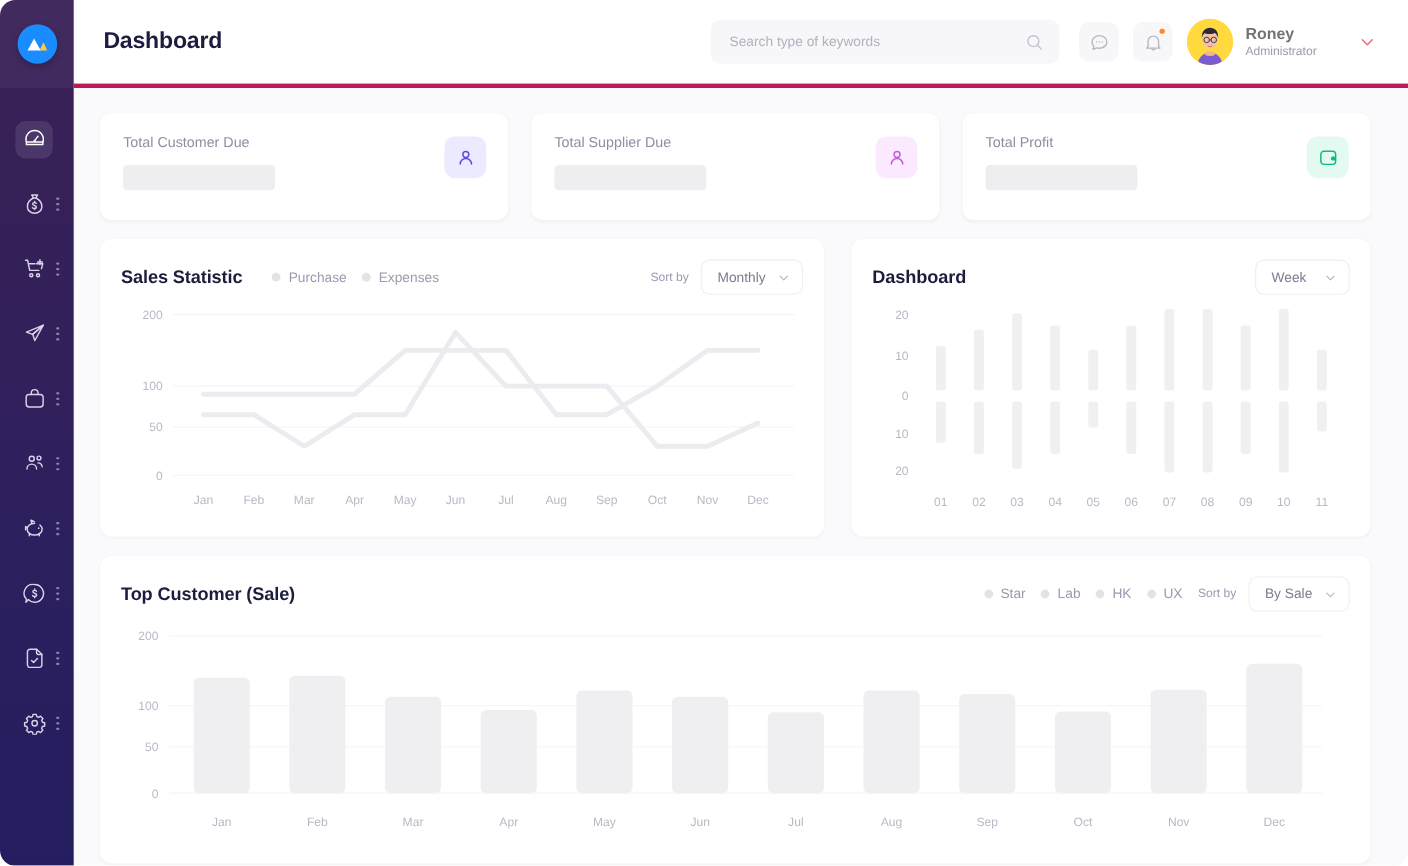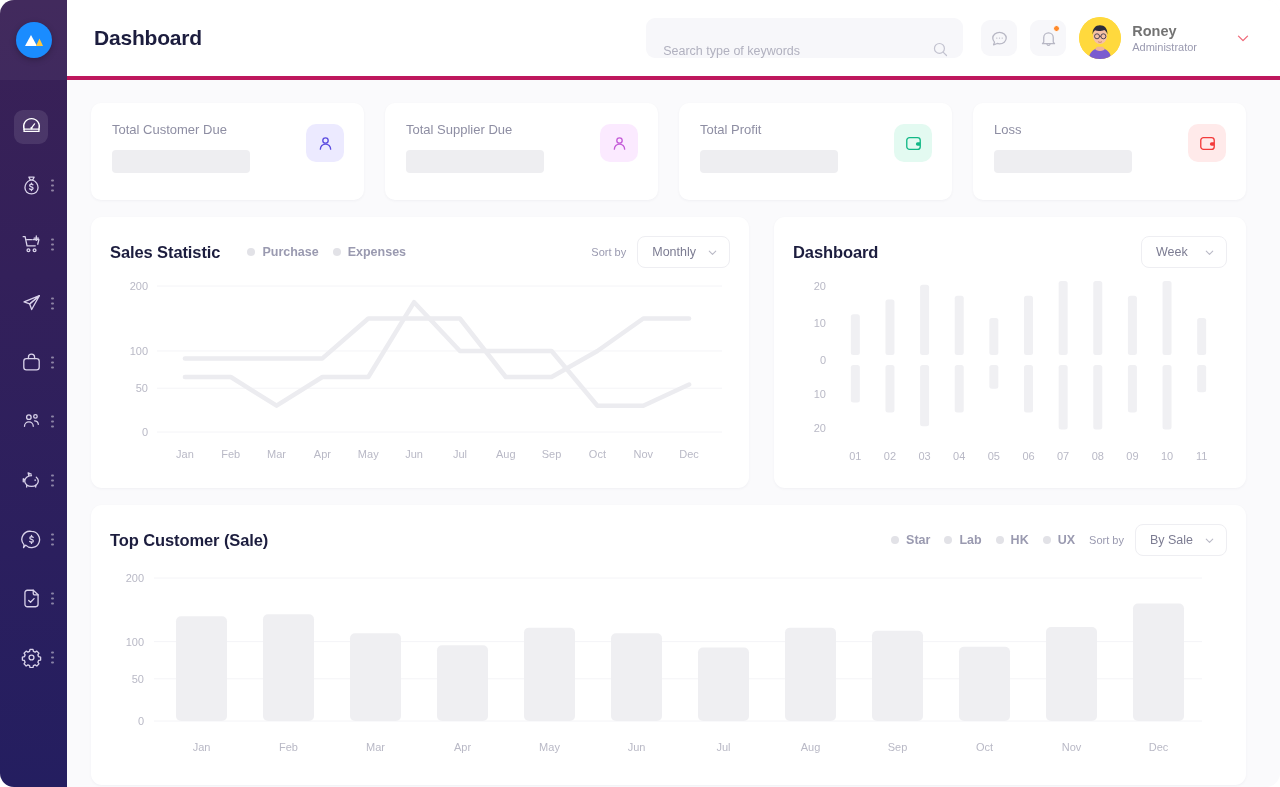--- a/index.html
+++ b/index.html
@@ -94,21 +94,21 @@
   }
   .page-title {
     font-size: 21px; font-weight: 700; color: #1c1d3e;
     letter-spacing: -0.2px;
   }
   .topbar-spacer { flex: 1; }
   .search-wrap {
     width: 317px; height: 40px;
     background: #f7f7fa;
     border-radius: 9px;
-    display: flex; align-items: flex-end;
+    display: flex; align-items: center;
     padding: 0 14px 0 17px;
     margin-right: 18px;
   }
   .search-input {
     flex: 1; border: none; background: transparent; outline: none;
     font-size: 12.5px; color: #8a8a9e;
     font-family: "Liberation Sans", sans-serif;
   }
   .search-input::placeholder { color: #b1b1bf; }
   .icon-btn {
@@ -180,21 +180,21 @@
     background: #ffffff;
     border-radius: 11px;
     box-shadow: 0 1px 3px rgba(30,30,60,0.045);
   }
   .card-sales { width: 658px; height: 271px; padding: 19px 0 0 19px; }
   .card-purchases { flex: 1; height: 271px; padding: 19px 0 0 19px; }
   .card-top { margin-top: 0; height: 280px; padding: 19px 0 0 19px; }
 
   .card-head { display: flex; align-items: center; padding-right: 19px; }
   .card-title { font-size: 16.5px; font-weight: 700; color: #1c1d3e; letter-spacing: -0.1px; }
-  .legend { display: flex; align-items: center; gap: 14px; margin-left: 27px; font-weight: bold; }
+  .legend { display: flex; align-items: center; gap: 14px; margin-left: 27px; }
   .legend-item { display: flex; align-items: center; gap: 7px; }
   .legend-dot { width: 8px; height: 8px; border-radius: 50%; background: #e2e2e7; }
   .legend-label { font-size: 12.5px; color: #9a9ab0; }
   .head-spacer { flex: 1; }
   .sort-label { font-size: 11px; color: #9a9ab0; margin-right: 11px; }
   .select {
     height: 32px; min-width: 86px;
     border: 1px solid #eeeef2; border-radius: 8px;
     display: flex; align-items: center; justify-content: space-between;
     padding: 0 10px 0 14px;
@@ -475,32 +475,20 @@
             <div class="stat-skel"></div>
           </div>
           <div class="stat-icon" style="background:#e3faf1;color:#12b886">
             <svg width="19" height="19" viewBox="0 0 24 24" fill="none" stroke="currentColor" stroke-width="1.7" stroke-linejoin="round">
               <rect x="3.5" y="4.5" width="17" height="15" rx="3.5"></rect>
               <path d="M20.5 10.5h-3.3a2.2 2.2 0 0 0 0 4.4h3.3" fill="currentColor" stroke="none"></path>
             </svg>
           </div>
         </div>
 
-        <div class="stat-card">
-          <div>
-            <div class="stat-label">Loss</div>
-            <div class="stat-skel"></div>
-          </div>
-          <div class="stat-icon" style="background:#ffeaea;color:#f33b3b">
-            <svg width="19" height="19" viewBox="0 0 24 24" fill="none" stroke="currentColor" stroke-width="1.7" stroke-linejoin="round">
-              <rect x="3.5" y="4.5" width="17" height="15" rx="3.5"></rect>
-              <path d="M20.5 10.5h-3.3a2.2 2.2 0 0 0 0 4.4h3.3" fill="currentColor" stroke="none"></path>
-            </svg>
-          </div>
-        </div>
       </div>
 
       <div class="charts-row">
 
         <section class="card card-sales">
           <div class="card-head">
             <div class="card-title">Sales Statistic</div>
             <div class="legend">
               <div class="legend-item">
                 <span class="legend-dot"></span>

